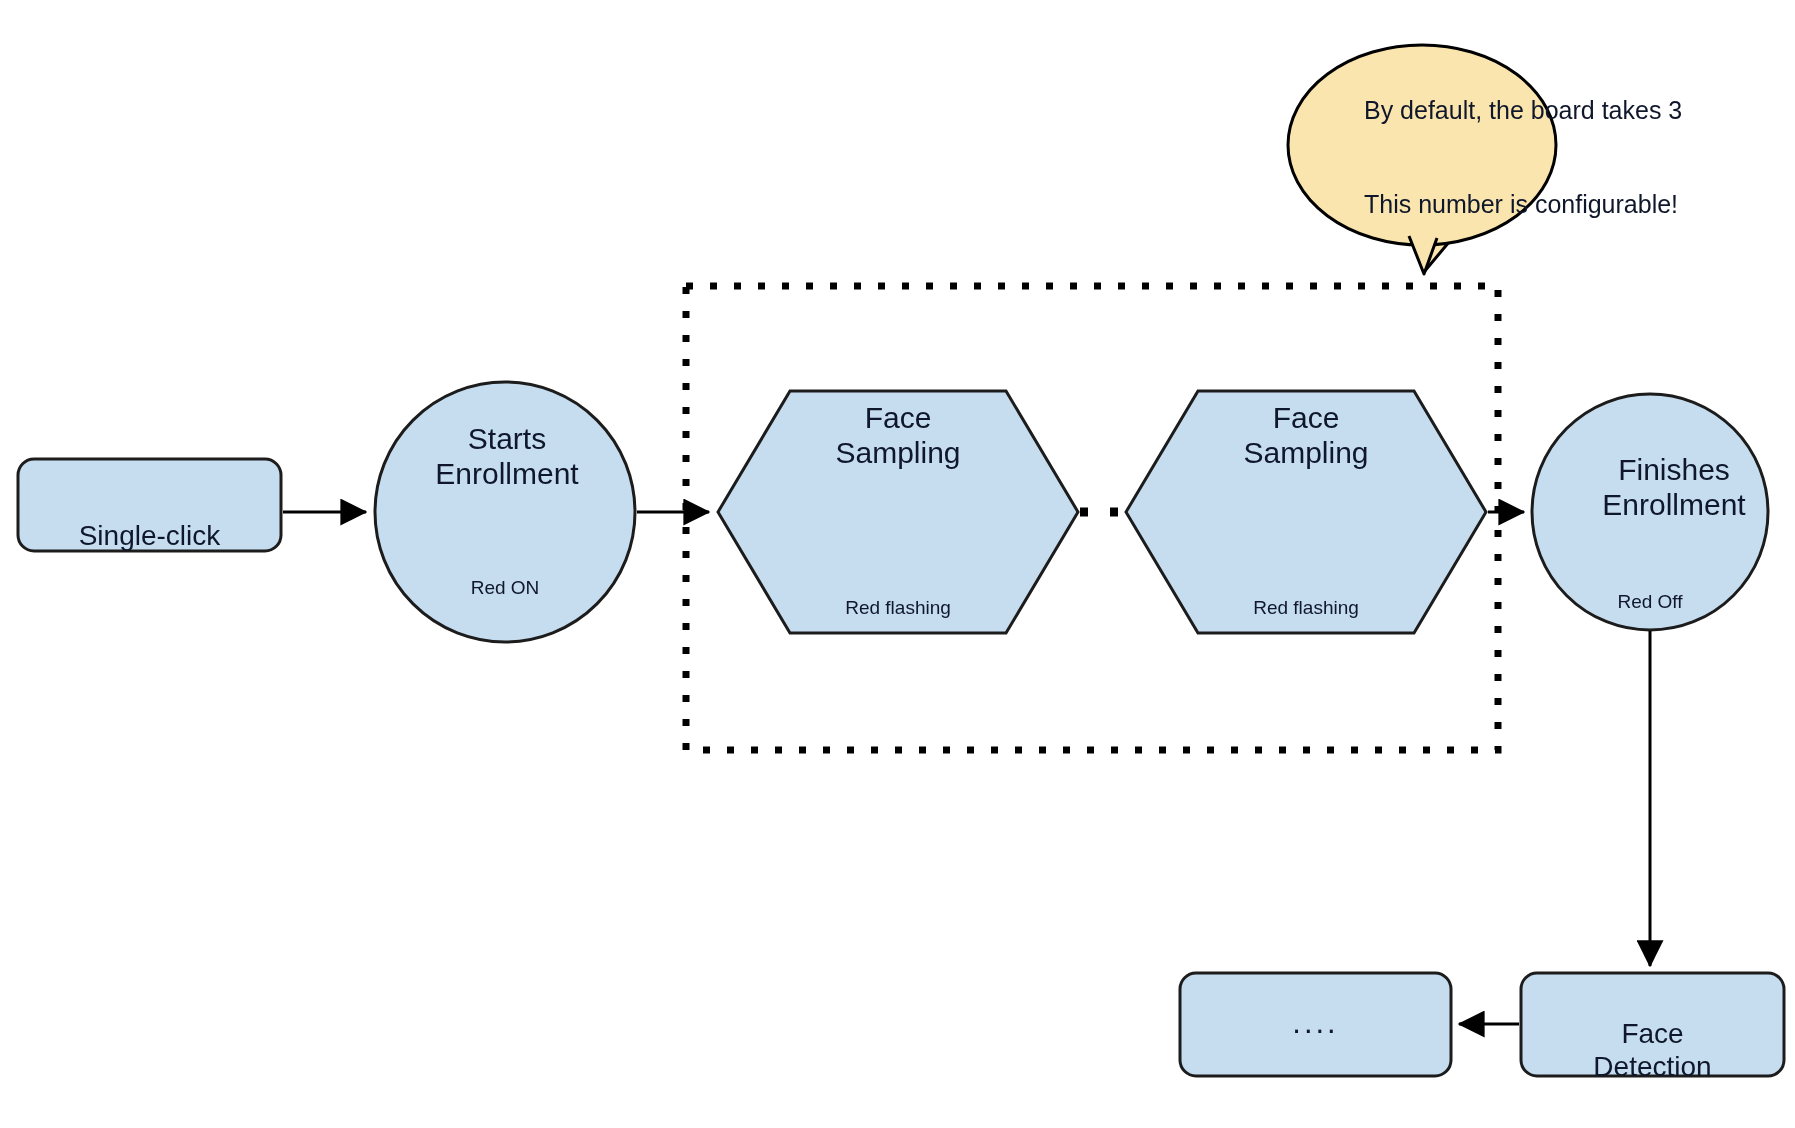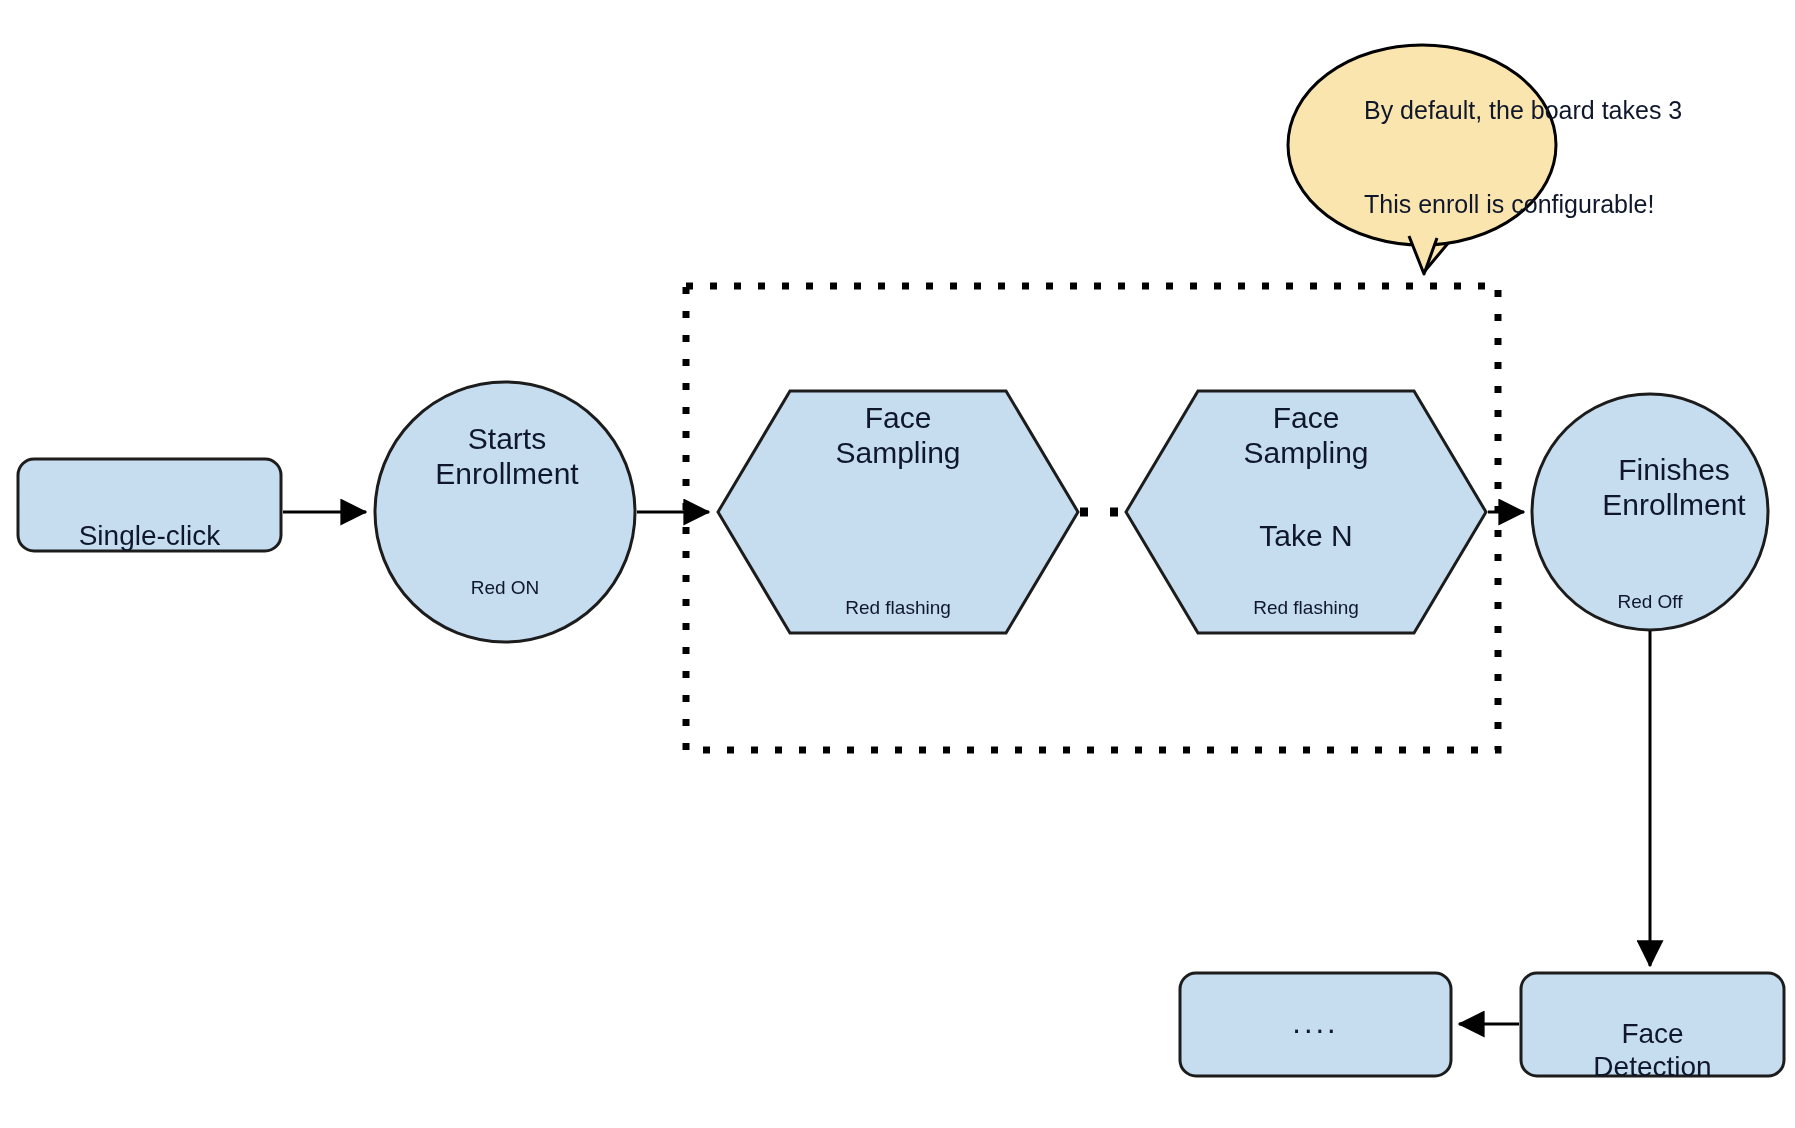--- a/index.html
+++ b/index.html
@@ -92,28 +92,27 @@
   <div class="node-label lbl-mid" style="left:377px; top:421px; width:260px;">Starts
 Enrollment</div>
   <div class="node-label lbl-small" style="left:375px; top:577px; width:260px;">Red ON</div>
 
   <div class="node-label lbl-mid" style="left:718px; top:400px; width:360px;">Face
 Sampling</div>
   <div class="node-label lbl-small" style="left:718px; top:597px; width:360px;">Red flashing</div>
 
   <div class="node-label lbl-mid" style="left:1126px; top:400px; width:360px;">Face
 Sampling</div>
-  <div class="node-label lbl-mid" style="left:1126px; top:518px; width:360px;">Take N</div>
   <div class="node-label lbl-small" style="left:1126px; top:597px; width:360px;">Red flashing</div>
 
   <div class="node-label lbl-mid" style="left:1544px; top:452px; width:260px;">Finishes
 Enrollment</div>
   <div class="node-label lbl-small" style="left:1520px; top:591px; width:260px;">Red Off</div>
 
   <div class="node-label lbl-big" style="left:1521px; top:985px; width:263px;">Face
 Detection</div>
 
   <div class="node-label lbl-dots" style="left:1180px; top:1005px; width:271px;">....</div>
 
   <div class="node-label lbl-callout" style="left:1364px; top:94px; width:340px;">By default, the board takes 3</div>
-  <div class="node-label lbl-callout" style="left:1364px; top:188px; width:340px;">This enroll is configurable!</div>
+  <div class="node-label lbl-callout" style="left:1364px; top:188px; width:340px;">This number is configurable!</div>
 
 </div>
 
 </body></html>

